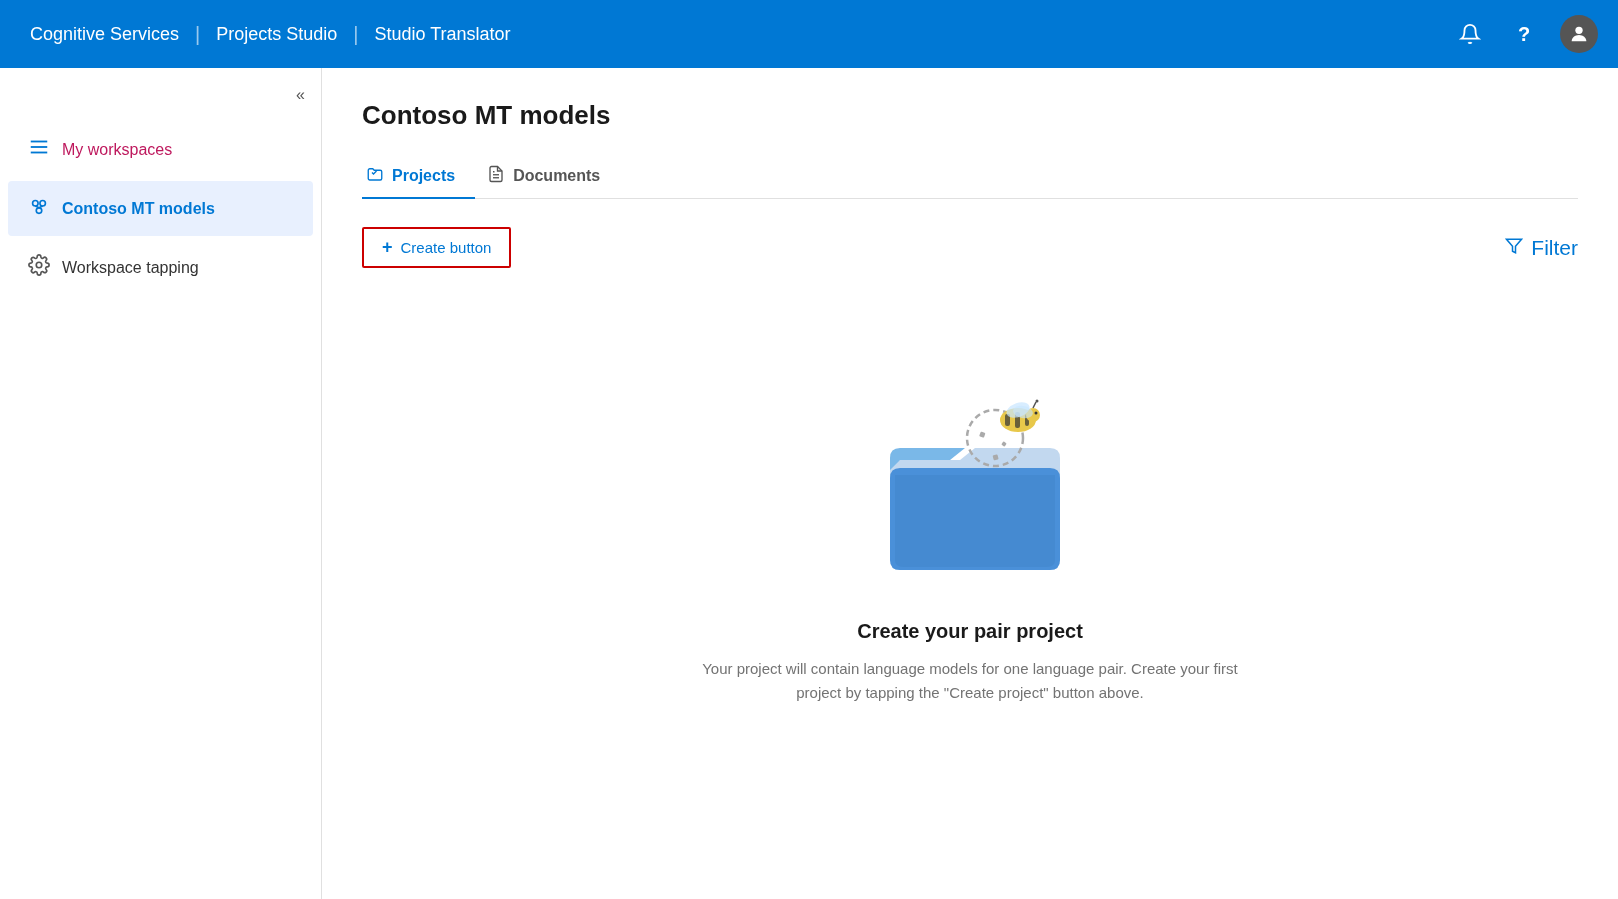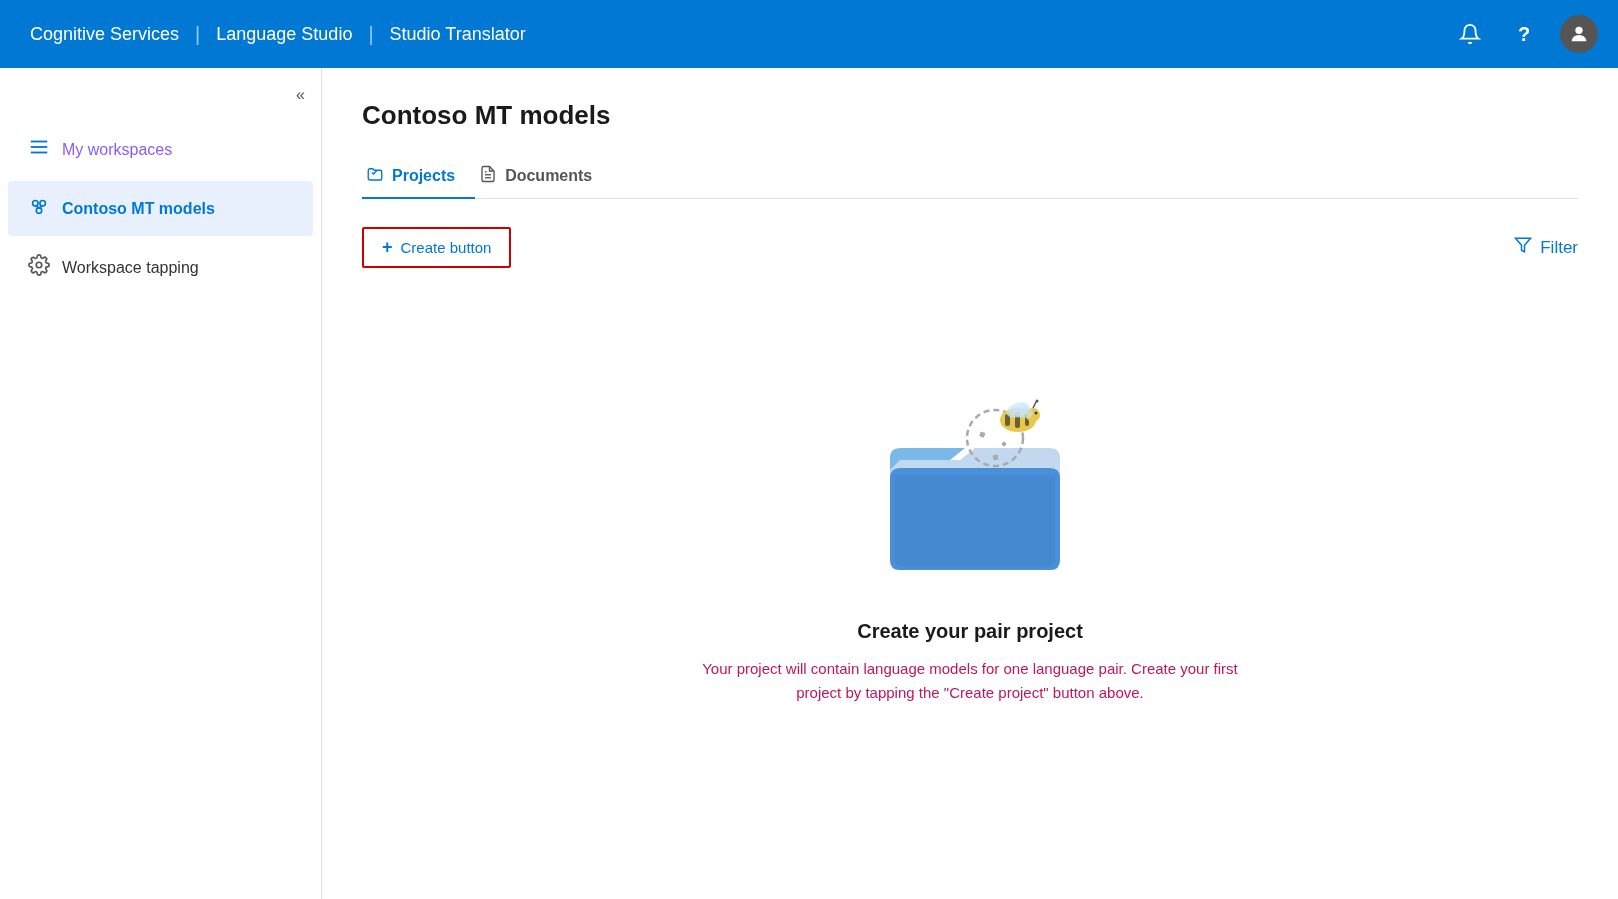--- a/index.html
+++ b/index.html
@@ -117,21 +117,21 @@
       font-weight: 700;
       color: #1a1a1a;
       margin-bottom: 24px;
     }
 
     
     .tabs {
       display: flex;
       border-bottom: 1px solid #e0e0e0;
       margin-bottom: 28px;
-      gap: 0;
+      gap: 8px;
     }
     .tab {
       display: flex;
       align-items: center;
       gap: 8px;
       padding: 10px 20px 10px 4px;
       cursor: pointer;
       font-size: 16px;
       color: #555;
       border-bottom: 2px solid transparent;
@@ -162,21 +162,21 @@
       font-size: 15px;
       cursor: pointer;
       border-radius: 2px;
       font-weight: 500;
     }
     .filter-btn {
       display: flex;
       align-items: center;
       gap: 8px;
       color: #0078d4;
-      font-size: 17px;
+      font-size: 21px;
       cursor: pointer;
       background: none;
       border: none;
       font-weight: 500;
     }
 
     
     .empty-state {
       display: flex;
       flex-direction: column;
@@ -185,40 +185,40 @@
       padding: 60px 20px 40px;
     }
     .empty-title {
       font-size: 20px;
       font-weight: 700;
       color: #1a1a1a;
       margin-bottom: 14px;
     }
     .empty-desc {
       font-size: 15px;
-      color: #be185d;
+      color: #737373;
       text-align: center;
       max-width: 540px;
       line-height: 1.6;
     }
 
     
     .folder-illustration {
       width: 260px;
       height: 260px;
     }
   </style>
 </head>
 <body>
 
 <header class="topbar">
   <nav class="topbar-nav">
     <a class="topbar-link">Cognitive Services</a>
     <span class="topbar-separator">|</span>
-    <a class="topbar-link">Language Studio</a>
+    <a class="topbar-link">Projects Studio</a>
     <span class="topbar-separator">|</span>
     <a class="topbar-link">Studio Translator</a>
   </nav>
   <div class="topbar-actions">
     <button class="topbar-icon-btn">
       <svg width="22" height="22" viewBox="0 0 24 24" fill="none" stroke="white" stroke-width="2">
         <path d="M18 8a6 6 0 0 0-12 0c0 7-3 9-3 9h18s-3-2-3-9"></path>
         <path d="M13.73 21a2 2 0 0 1-3.46 0"></path>
       </svg>
     </button>
@@ -238,21 +238,21 @@
     <div class="sidebar-collapse-btn">«</div>
 
     <div class="sidebar-item">
       <span class="sidebar-item-icon">
         <svg width="22" height="22" viewBox="0 0 24 24" fill="none" stroke="#0078d4" stroke-width="2">
           <line x1="3" y1="6" x2="21" y2="6"></line>
           <line x1="3" y1="12" x2="21" y2="12"></line>
           <line x1="3" y1="18" x2="21" y2="18"></line>
         </svg>
       </span>
-      <span class="sidebar-item-label" style="color:#8b5cf6;">My workspaces</span>
+      <span class="sidebar-item-label" style="color:#be185d;">My workspaces</span>
     </div>
 
     <div class="sidebar-item active">
       <span class="sidebar-item-icon">
         <svg width="22" height="22" viewBox="0 0 24 24" fill="none" stroke="#0078d4" stroke-width="1.8">
           <circle cx="8" cy="9" r="3"></circle>
           <circle cx="16" cy="9" r="3"></circle>
           <circle cx="12" cy="17" r="3"></circle>
           <line x1="8" y1="12" x2="12" y2="14"></line>
           <line x1="16" y1="12" x2="12" y2="14"></line>

